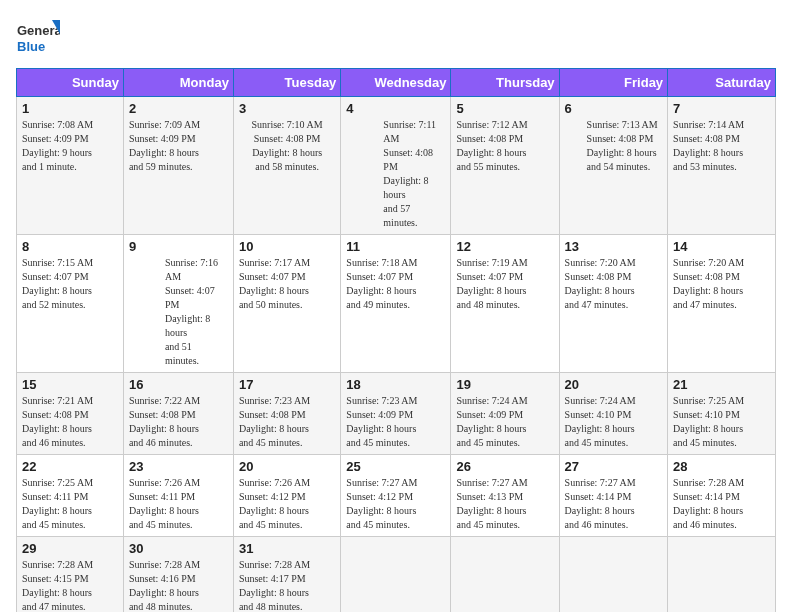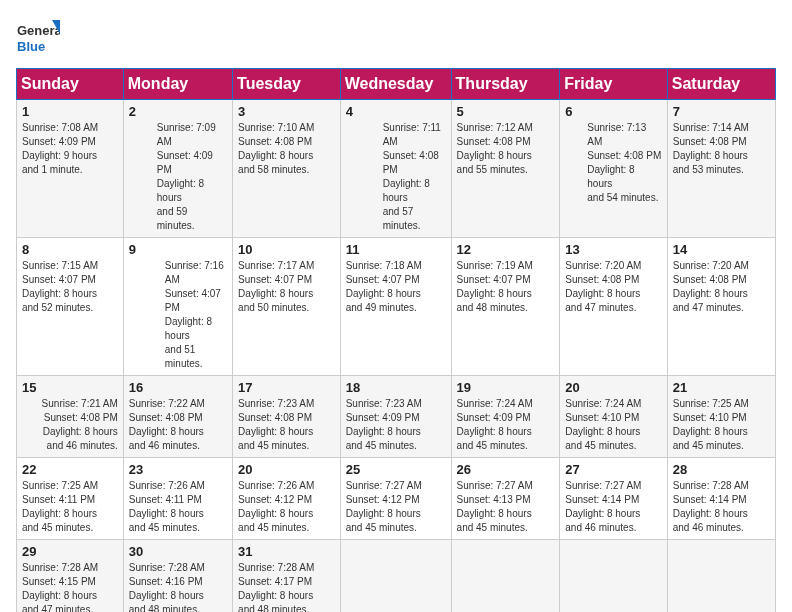--- a/index.html
+++ b/index.html
@@ -30,25 +30,25 @@
     .subtitle {
       font-size: 15px;
       color: #555;
     }
     table {
       width: 100%;
       border-collapse: collapse;
       font-size: 10.5px;
     }
     thead tr th {
-      background-color: #be185d;
+      background-color: #8b5cf6;
       color: #fff;
       padding: 6px 4px;
-      text-align: left;
-      font-size: 16px;
+      text-align: right;
+      font-size: 13px;
       font-weight: bold;
       border: 1px solid #1a6fc4;
     }
     tbody tr td {
       border: 1px solid #ccc;
       padding: 4px 5px;
       vertical-align: top;
       width: 113px;
     }
     tbody tr:nth-child(odd) td { background-color: #f5f5f5; }
@@ -57,20 +57,21 @@
       font-size: 13px;
       font-weight: bold;
       color: #222;
       display: block;
       margin-bottom: 2px;
     }
     .day-info {
       font-size: 10px;
       color: #333;
       line-height: 1.4;
+      font-family: Liberation Serif, serif;
     }
     .empty-cell { background-color: #f5f5f5; }
   </style>
 </head>
 <body>
 
 <div class="header">
   <div class="logo">
   <svg width="44" height="44" viewBox="0 0 44 44">
     <text x="1" y="19" font-size="13" font-weight="bold" fill="#333" font-family="Arial">General</text>
@@ -100,28 +101,28 @@
       <tr>
         <td>
           <span class="day-num">1</span>
           <div class="day-info" style="white-space: pre-line;">Sunrise: 7:08 AM
 Sunset: 4:09 PM
 Daylight: 9 hours
 and 1 minute.</div>
         </td>
         <td>
           <span class="day-num">2</span>
-          <div class="day-info" style="white-space: pre-line; margin-left: 28px;">Sunrise: 7:09 AM
+          <div class="day-info" style="white-space: pre-line;">Sunrise: 7:09 AM
 Sunset: 4:09 PM
 Daylight: 8 hours
 and 59 minutes.</div>
         </td>
         <td>
           <span class="day-num">3</span>
-          <div class="day-info" style="white-space: pre-line;">Sunrise: 7:10 AM
+          <div class="day-info" style="white-space: pre-line; text-align: center;">Sunrise: 7:10 AM
 Sunset: 4:08 PM
 Daylight: 8 hours
 and 58 minutes.</div>
         </td>
         <td>
           <span class="day-num">4</span>
           <div class="day-info" style="white-space: pre-line; margin-left: 37px;">Sunrise: 7:11 AM
 Sunset: 4:08 PM
 Daylight: 8 hours
 and 57 minutes.</div>
@@ -195,21 +196,21 @@
           <span class="day-num">14</span>
           <div class="day-info" style="white-space: pre-line;">Sunrise: 7:20 AM
 Sunset: 4:08 PM
 Daylight: 8 hours
 and 47 minutes.</div>
         </td>
       </tr>
       <tr>
         <td>
           <span class="day-num">15</span>
-          <div class="day-info" style="white-space: pre-line; text-align: right;">Sunrise: 7:21 AM
+          <div class="day-info" style="white-space: pre-line;">Sunrise: 7:21 AM
 Sunset: 4:08 PM
 Daylight: 8 hours
 and 46 minutes.</div>
         </td>
         <td>
           <span class="day-num">16</span>
           <div class="day-info" style="white-space: pre-line;">Sunrise: 7:22 AM
 Sunset: 4:08 PM
 Daylight: 8 hours
 and 46 minutes.</div>

